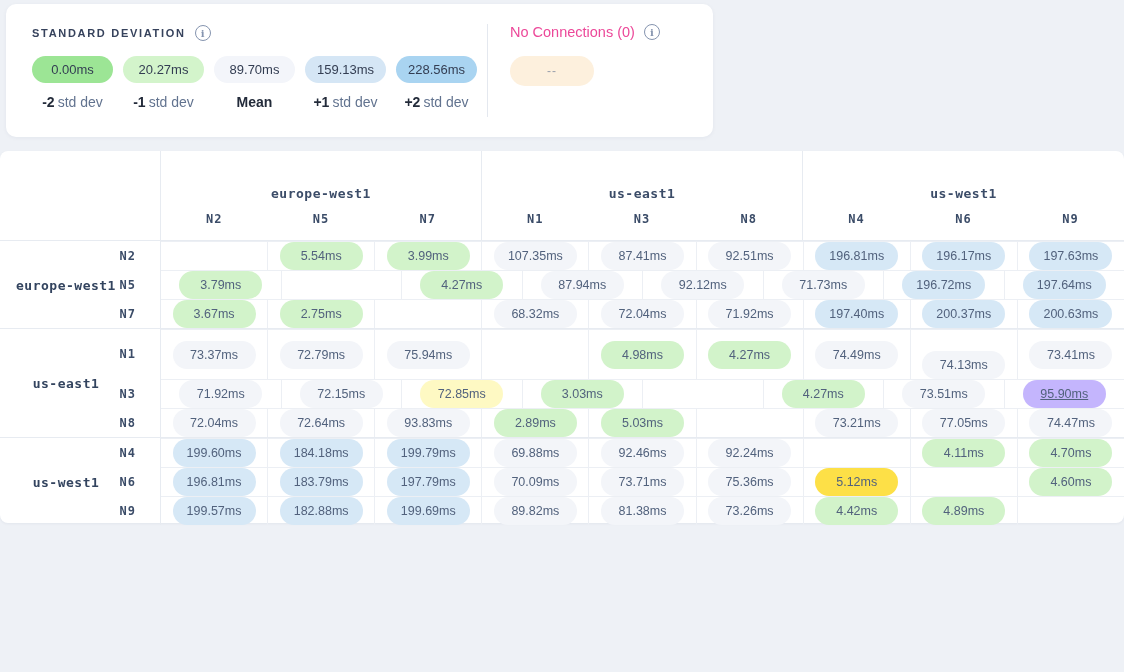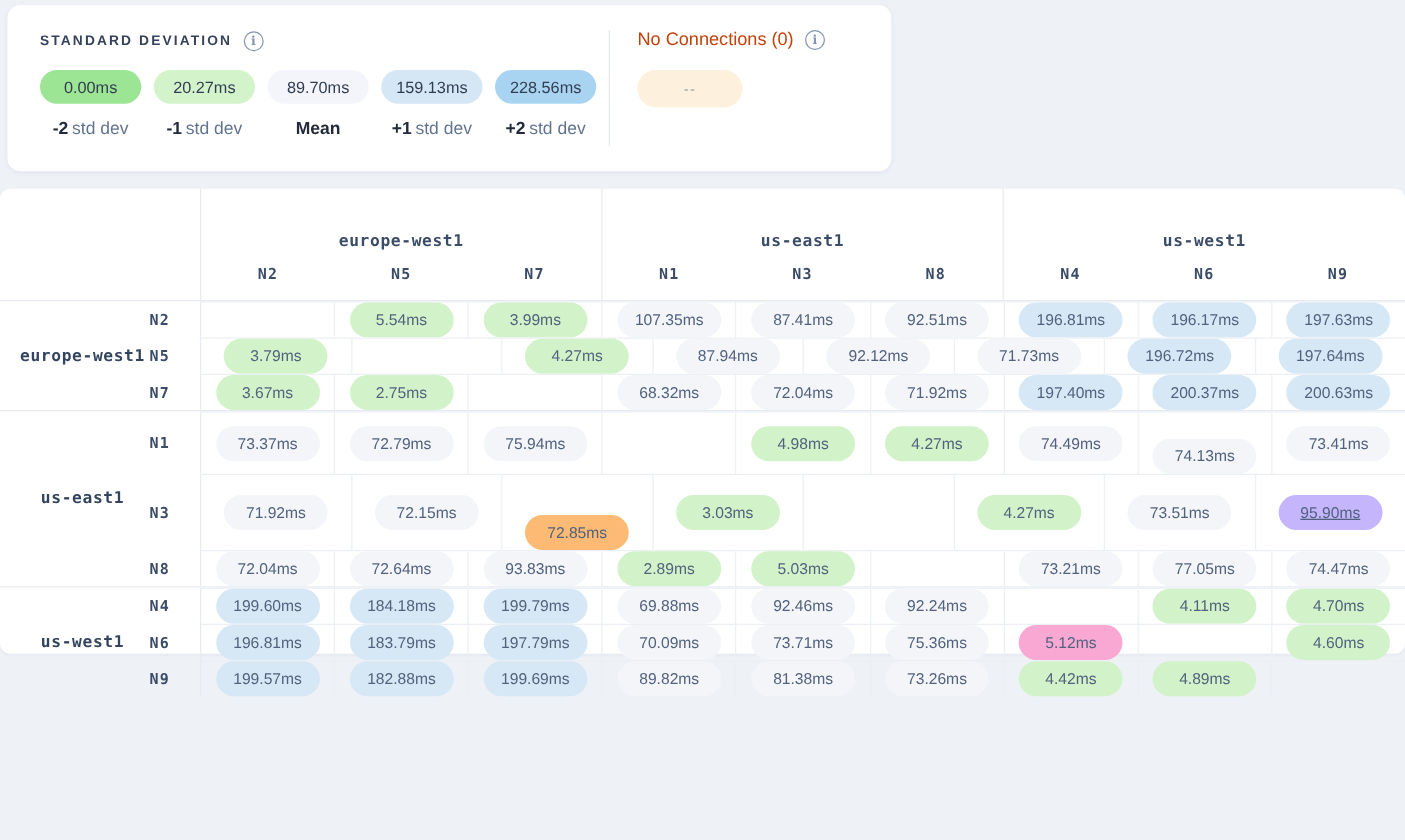--- a/index.html
+++ b/index.html
@@ -44,21 +44,21 @@
   }
   .label-row { display:flex; gap:10px; margin-top:11px; }
   .legend-label { width:81px; text-align:center; font-size:14px; white-space:nowrap; }
   .lbl-bold { font-weight:bold; color:#232b3a; }
   .lbl-rest { color:#62738f; margin-left:3px; }
 
   .v-divider { width:1px; background:#e4e8ef; margin:20px 0; }
 
   .nc-section { padding:20px 0 0 22px; }
   .nc-title-row { display:flex; align-items:center; gap:9px; }
-  .nc-title { font-size:14.5px; color:#c2410c; }
+  .nc-title { font-size:14.5px; color:#ec4899; }
   .nc-pill {
     margin-top:16px; width:84px; height:30px; border-radius:16px;
     display:flex; align-items:center; justify-content:center;
     font-size:12px; letter-spacing:1px; color:#9aa1ac;
   }
 
   
   .matrix-card {
     position:absolute; left:0; top:151px;
     width:1124px; height:372px;
@@ -295,21 +295,21 @@
         <div class="m-row">
           <div class="row-head mono">N3</div>
           <div class="cells">
             <div class="cell">
               <span class="pill" style="background: rgb(243, 245, 249);">71.92ms</span>
             </div>
             <div class="cell">
               <span class="pill" style="background: rgb(243, 245, 249);">72.15ms</span>
             </div>
             <div class="cell">
-              <span class="pill" style="background: #fdba74; margin-top: 32px;">72.85ms</span>
+              <span class="pill" style="background: #fef9c3;">72.85ms</span>
             </div>
             <div class="cell">
               <span class="pill" style="background: rgb(210, 243, 202);">3.03ms</span>
             </div>
             <div class="cell"></div>
             <div class="cell">
               <span class="pill" style="background: rgb(210, 243, 202);">4.27ms</span>
             </div>
             <div class="cell">
               <span class="pill" style="background: rgb(243, 245, 249);">73.51ms</span>
@@ -397,21 +397,21 @@
             <div class="cell">
               <span class="pill" style="background: rgb(243, 245, 249);">70.09ms</span>
             </div>
             <div class="cell">
               <span class="pill" style="background: rgb(243, 245, 249);">73.71ms</span>
             </div>
             <div class="cell">
               <span class="pill" style="background: rgb(243, 245, 249);">75.36ms</span>
             </div>
             <div class="cell">
-              <span class="pill" style="background: #f9a8d4;">5.12ms</span>
+              <span class="pill" style="background: #fde047;">5.12ms</span>
             </div>
             <div class="cell"></div>
             <div class="cell">
               <span class="pill" style="background: rgb(210, 243, 202);">4.60ms</span>
             </div>
           </div>
         </div>
         <div class="m-row">
           <div class="row-head mono">N9</div>
           <div class="cells">

